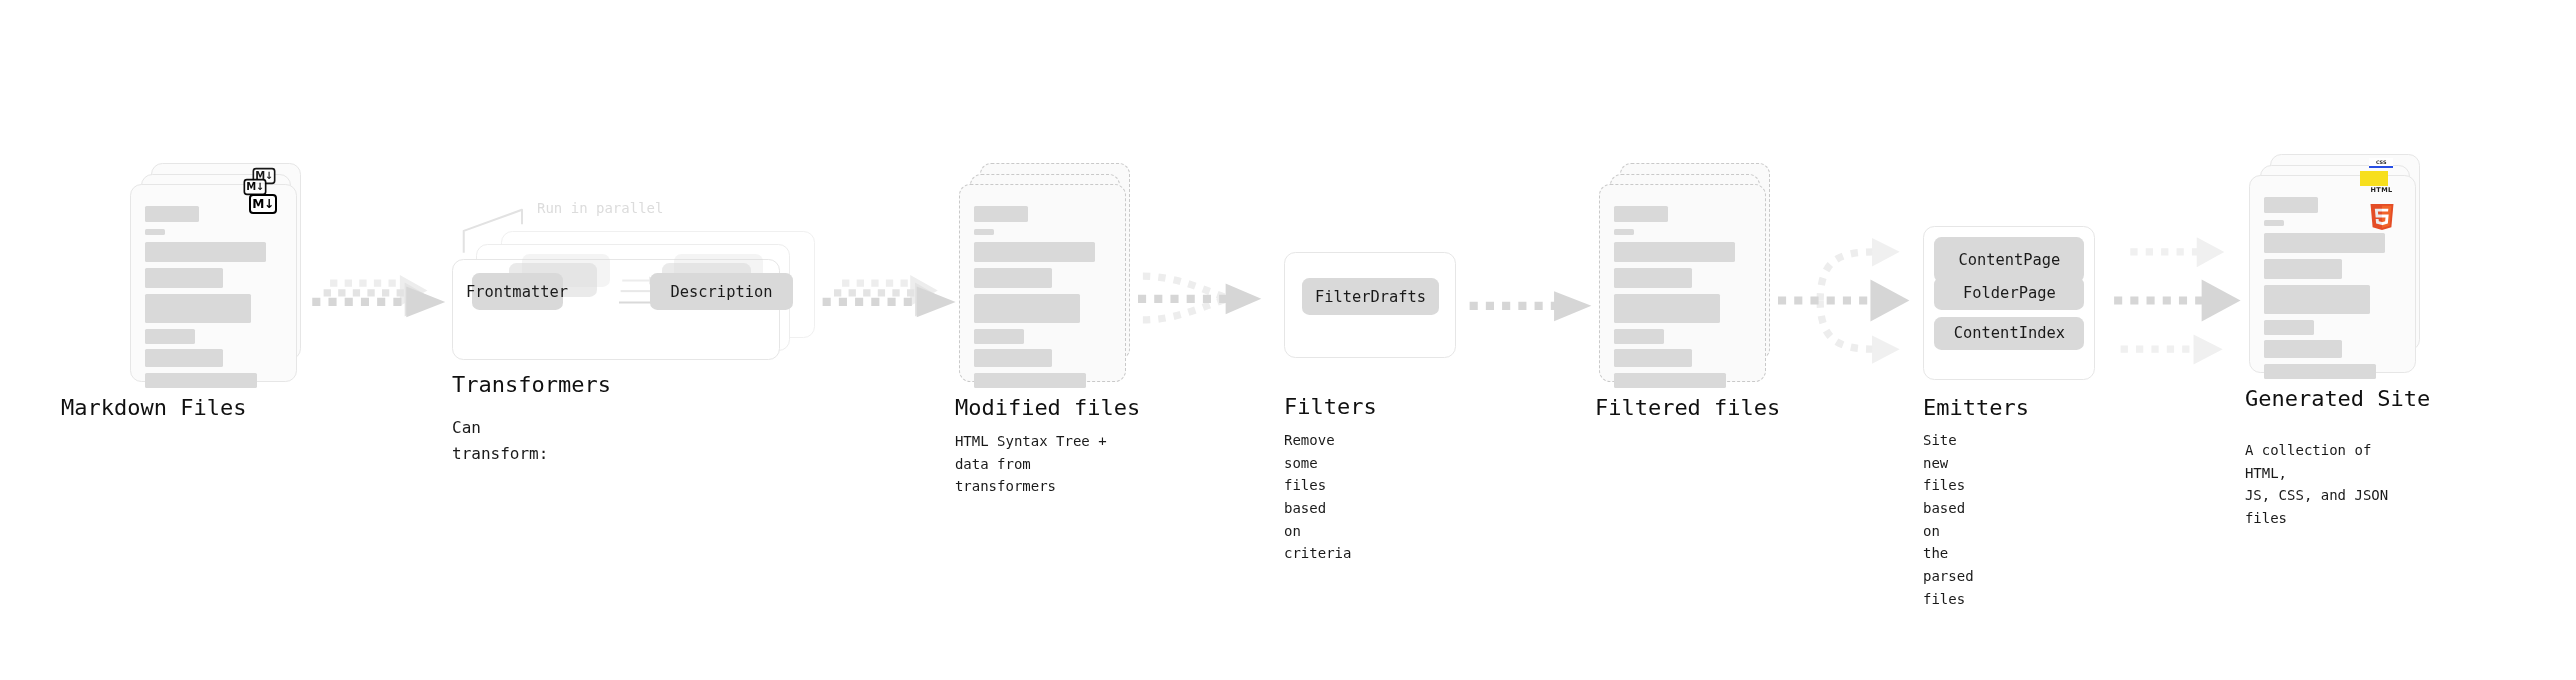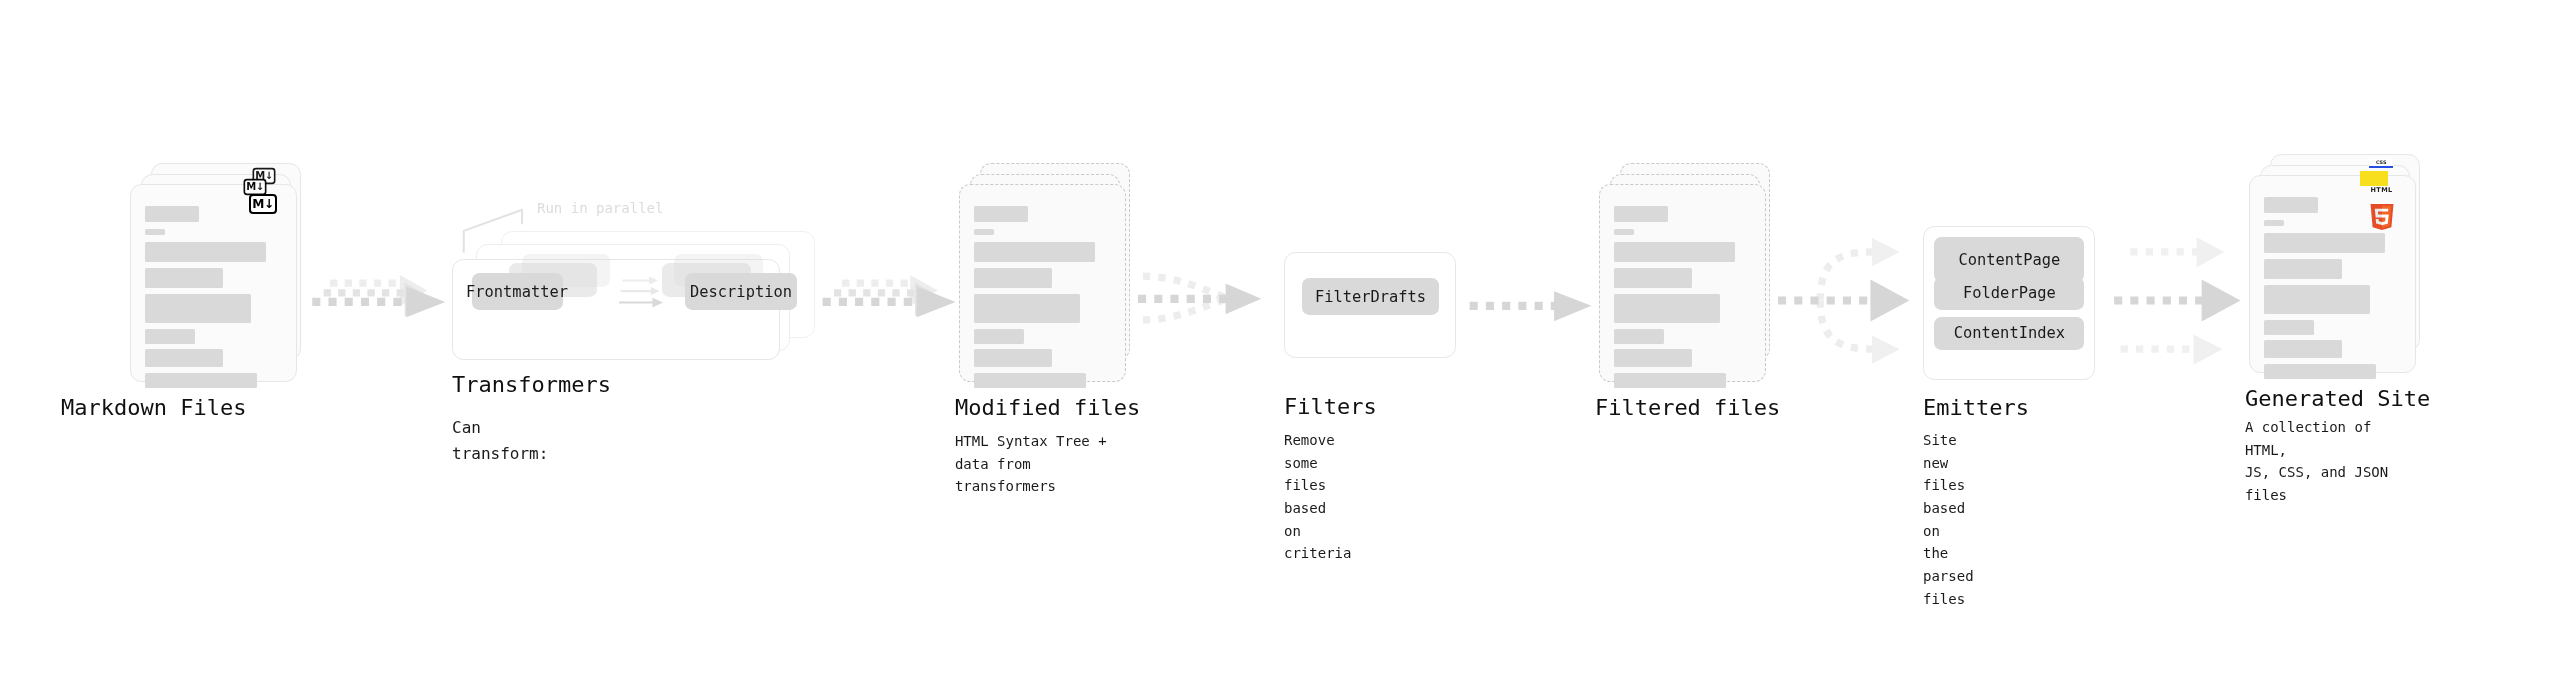--- a/index.html
+++ b/index.html
@@ -208,21 +208,21 @@
         <line x1="2" y1="22" x2="40" y2="22"></line>
       </g>
       <polygon points="39,17 50,22 39,27" fill="#e8e8e8"></polygon>
       <g fill="none" stroke="#d9d9d9" stroke-width="2.5">
         <line x1="0" y1="36" x2="42" y2="36"></line>
       </g>
       <polygon points="41,30 54,36 41,42" fill="#d9d9d9"></polygon>
     </svg>
 
     <div class="chip" style="left:19.5px;  top:81px; width:91px; height:37px;">Frontmatter</div>
-    <div class="chip" style="left:198px; top:81px; width:112px; height:37px;margin-left:35px;">Description</div>
+    <div class="chip" style="left:198px; top:81px; width:143px; height:37px;">Description</div>
 
     <div class="title" style="left:0px; top:180px;">Transformers</div>
 
     <div class="bullets" style="left:0px; top:223px;">
       <span class="lead">Can transform:</span>
     </div>
   </div>
 
   <div class="node" style="left:821px; top:275px;">
     <svg width="146" height="57" viewBox="0 0 180 70">
@@ -377,18 +377,18 @@
         <span class="h5-word">HTML</span>
         <svg width="26" height="28" viewBox="0 0 512 512">
           <path fill="#e44d26" d="M71 460L30 0h452l-41 460-185 52"></path>
           <path fill="#f16529" d="M256 472l150-42 35-394H256"></path>
           <path fill="#ebebeb" d="M256 208h-75l-5-58h80V94H115l16 172h125zm0 147l-63-17-4-45h-57l8 89 116 32z"></path>
           <path fill="#ffffff" d="M255 208v58h70l-7 74-63 17v60l116-32 16-177zm0-114v56h121l5-56z"></path>
         </svg>
       </div>
     </div>
     <div class="title" style="left:-4.1px; top:232px;text-align:right;">Generated Site</div>
-    <div class="subtitle" style="left:-4.1px; top:262px;">A collection of HTML,
+    <div class="subtitle" style="left:-4.1px; top:285px;">A collection of HTML,
 JS, CSS, and JSON files</div>
   </div>
 
 </div>
 
 
 </body></html>

